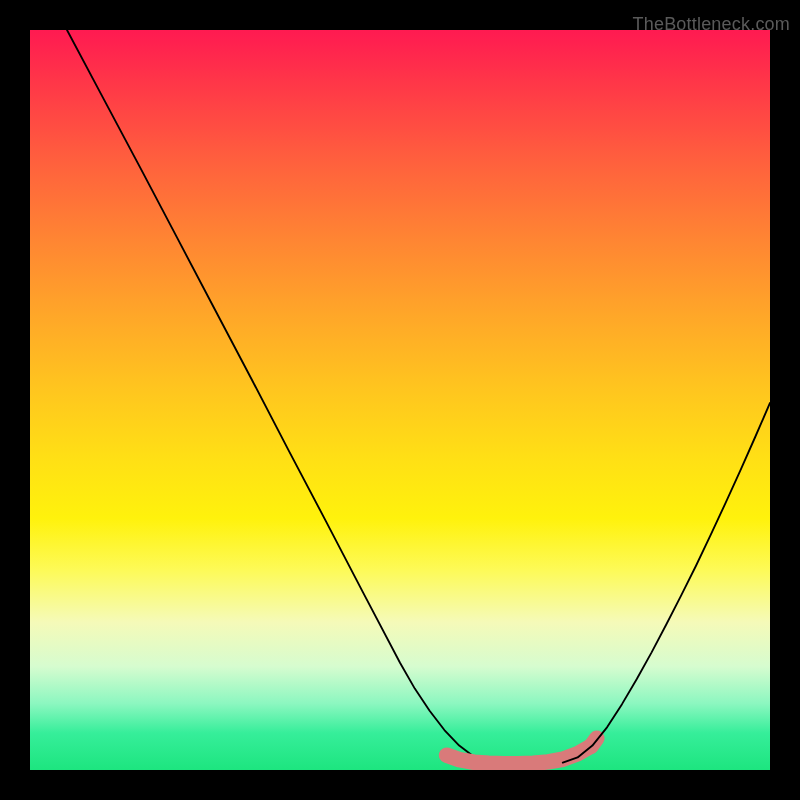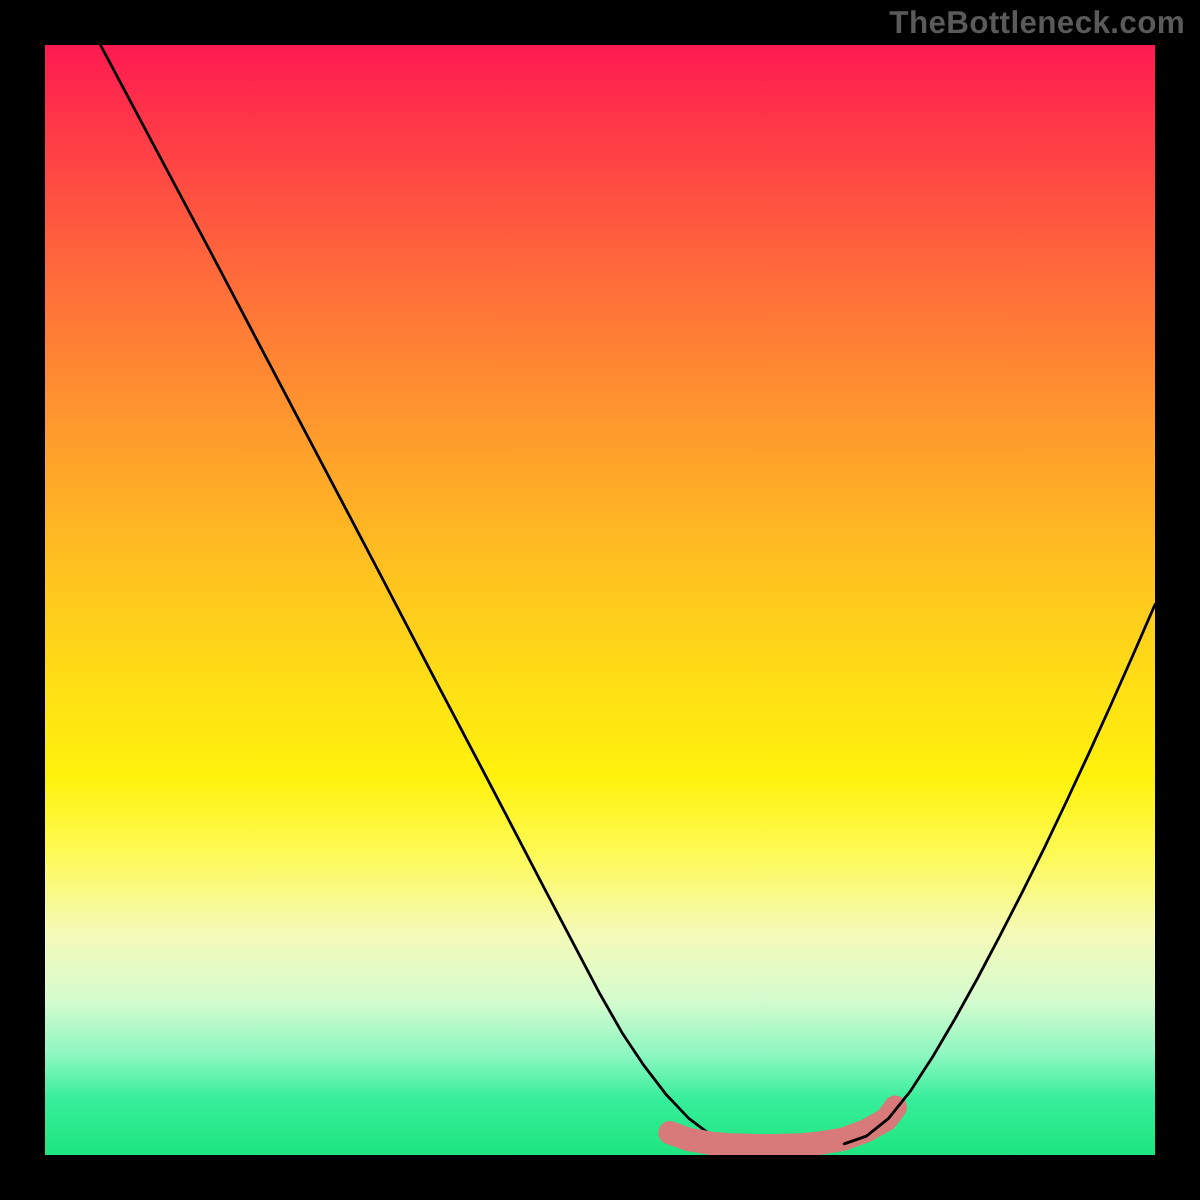--- a/index.html
+++ b/index.html
@@ -44,25 +44,25 @@
       #1de57f 100%);
   }
   svg.curves {
     position: absolute;
     inset: 0;
     width: 100%;
     height: 100%;
   }
   .watermark {
     position: absolute;
-    top: 4px;
+    top: 14px;
     right: 10px;
     color: #5a5a5a;
-    font-size: 21px;
-    font-weight: 700;
+    font-size: 18px;
+    font-weight: 400;
     letter-spacing: 0.2px;
     user-select: none;
   }
 </style>
 </head>
 <body>
 
 <div class="stage">
 
   <div class="watermark">TheBottleneck.com</div>

